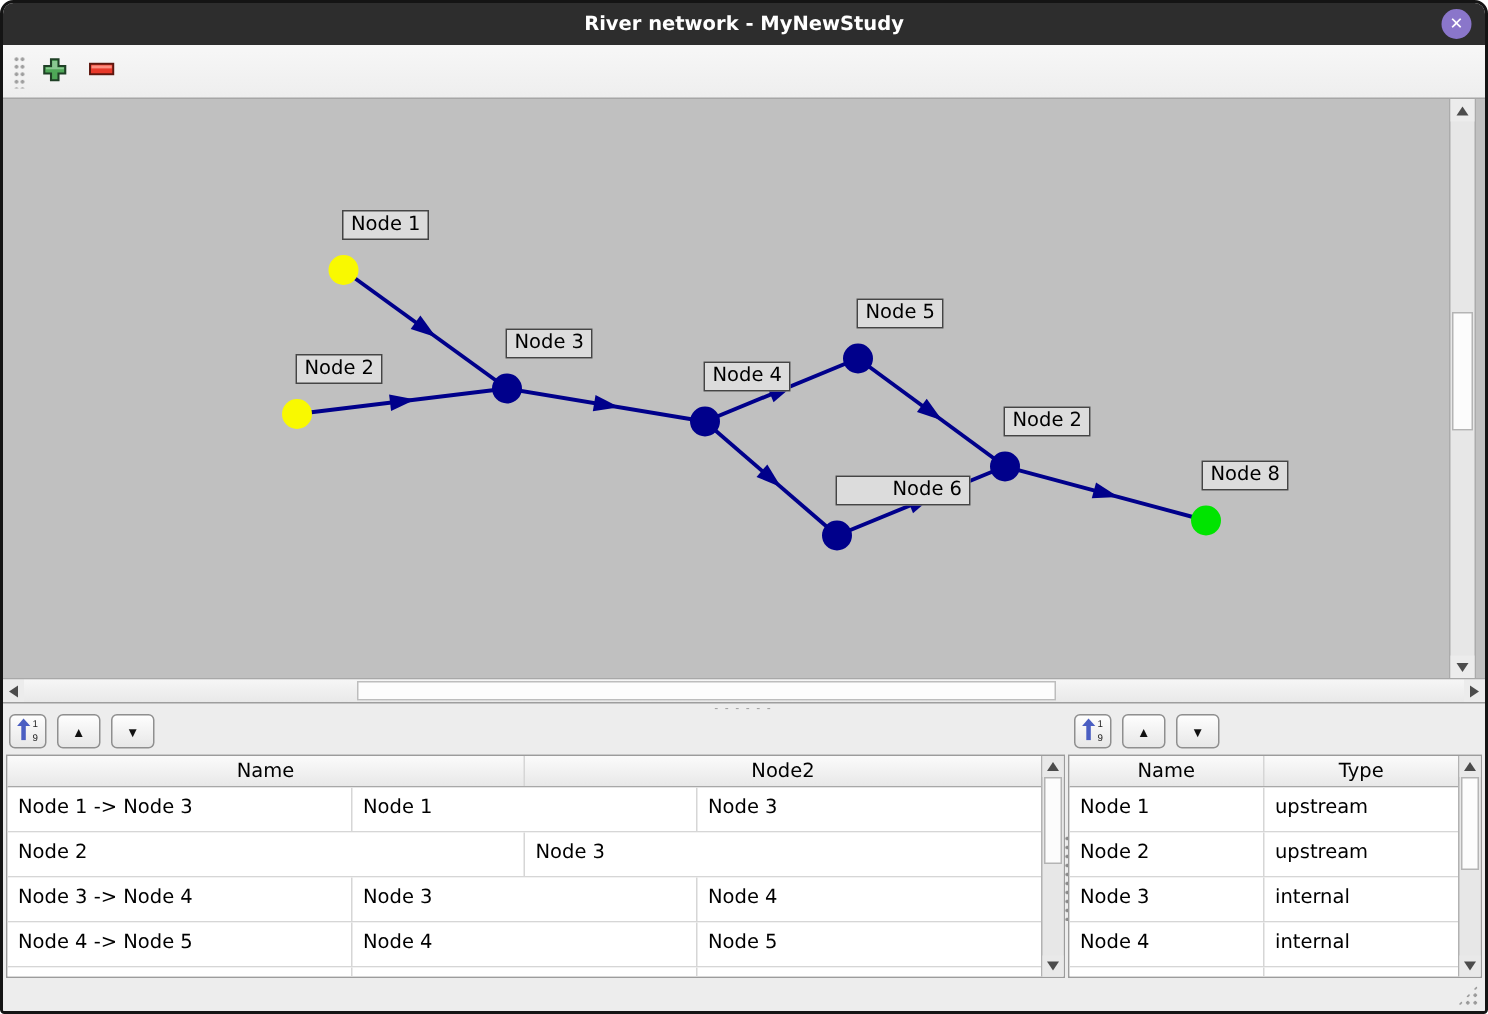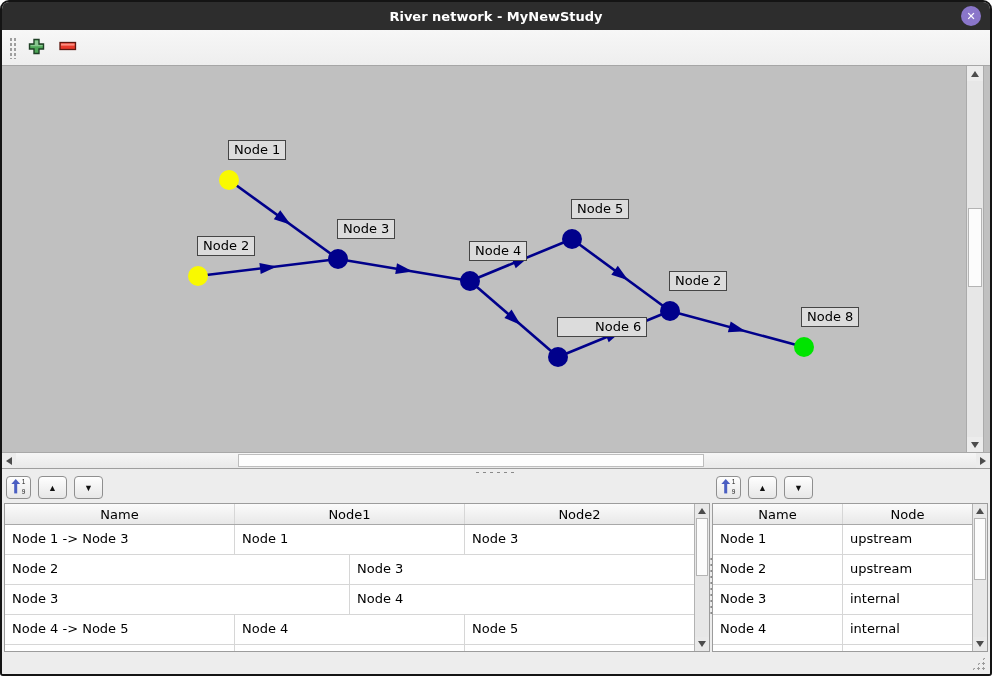--- a/index.html
+++ b/index.html
@@ -235,34 +235,34 @@
         </button>
       <button class="mini-btn move">
           <span>▼</span>
         </button>
     </div>
 
     <div class="dtable left">
       <div class="table-main">
         <div class="thead">
             <div class="tcell">Name</div>
-            <div class="tcell">Node1</div>
             <div class="tcell">Node2</div>
           </div>
         <div class="tbody">
             <div class="trow">
               <div class="tcell">Node 1 -&gt; Node 3</div>
               <div class="tcell">Node 1</div>
               <div class="tcell">Node 3</div>
             </div>
             <div class="trow">
               <div class="tcell">Node 2</div>
               <div class="tcell">Node 3</div>
             </div>
             <div class="trow">
+              <div class="tcell">Node 3 -&gt; Node 4</div>
               <div class="tcell">Node 3</div>
               <div class="tcell">Node 4</div>
             </div>
             <div class="trow">
               <div class="tcell">Node 4 -&gt; Node 5</div>
               <div class="tcell">Node 4</div>
               <div class="tcell">Node 5</div>
             </div>
             <div class="trow filler">
               <div class="tcell"></div>
@@ -283,21 +283,21 @@
           </div>
       </div>
     </div>
 
     <div class="vsplit"></div>
 
     <div class="dtable right">
       <div class="table-main">
         <div class="thead">
             <div class="tcell">Name</div>
-            <div class="tcell">Node</div>
+            <div class="tcell">Type</div>
           </div>
         <div class="tbody">
             <div class="trow">
               <div class="tcell">Node 1</div>
               <div class="tcell">upstream</div>
             </div>
             <div class="trow">
               <div class="tcell">Node 2</div>
               <div class="tcell">upstream</div>
             </div>

